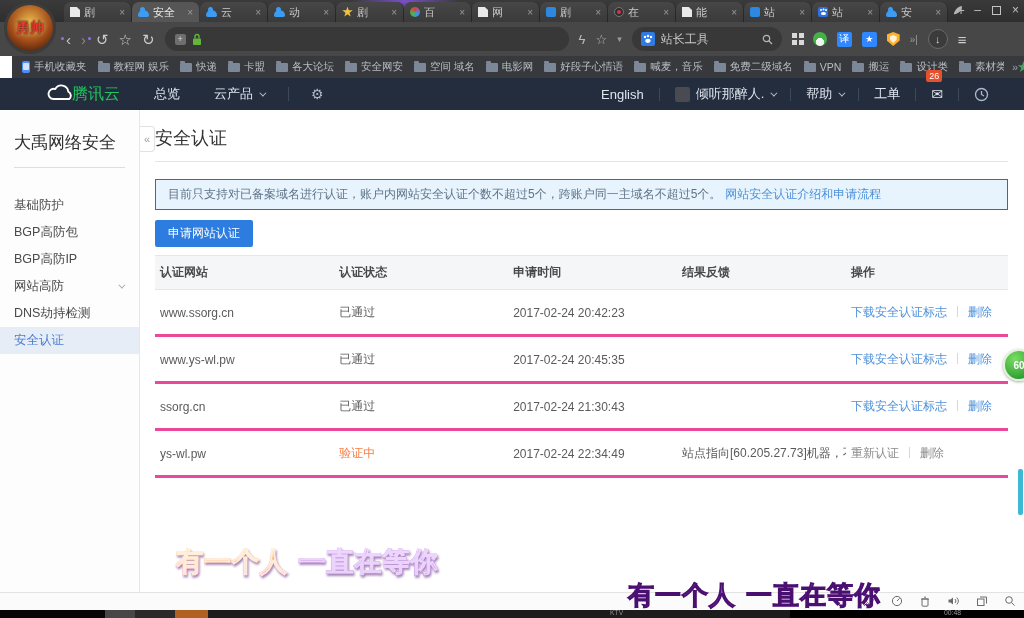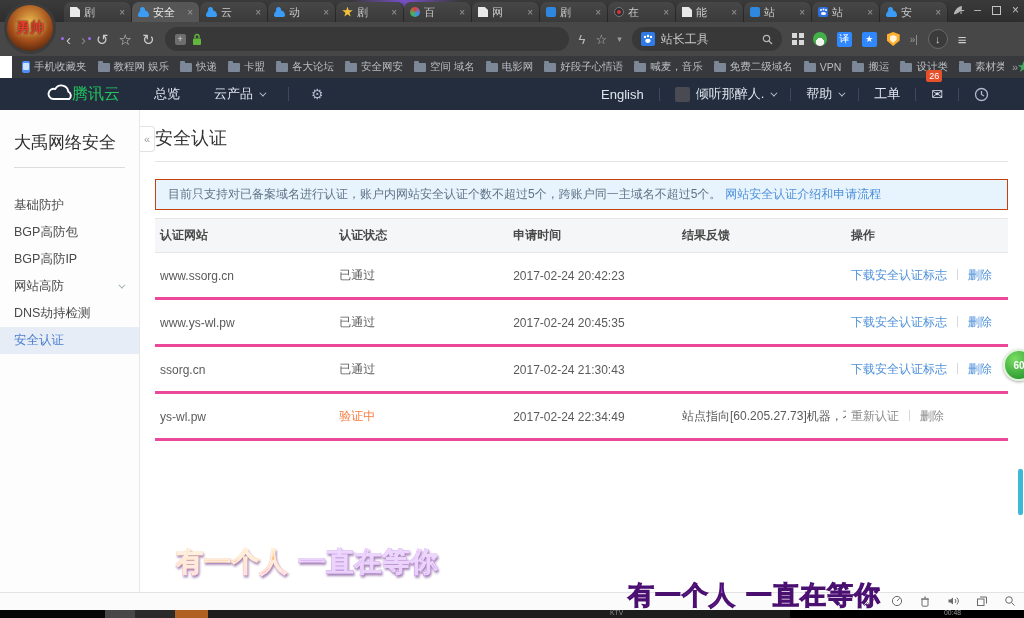--- a/index.html
+++ b/index.html
@@ -443,20 +443,21 @@
         </div>
       </div>
   </div>
   <div class="collapse">«</div>
 
   <div class="main">
     <div class="page-head">安全认证</div>
     <div class="notice">
       <span>目前只支持对已备案域名进行认证，账户内网站安全认证个数不超过5个，跨账户同一主域名不超过5个。</span><a>网站安全认证介绍和申请流程</a>
     </div>
+    <button class="apply-btn">申请网站认证</button>
 
     <table class="cert">
       <colgroup>
           <col style="width:21%">
           <col style="width:20.4%">
           <col style="width:19.8%">
           <col style="width:19.8%">
           <col>
         </colgroup>
       <thead>

